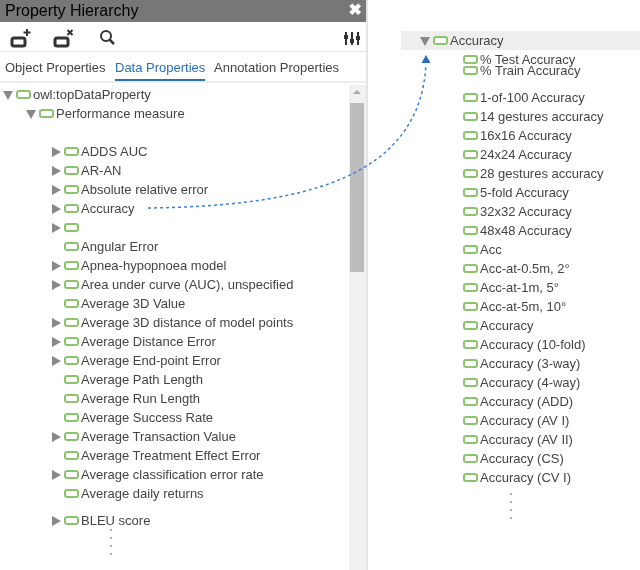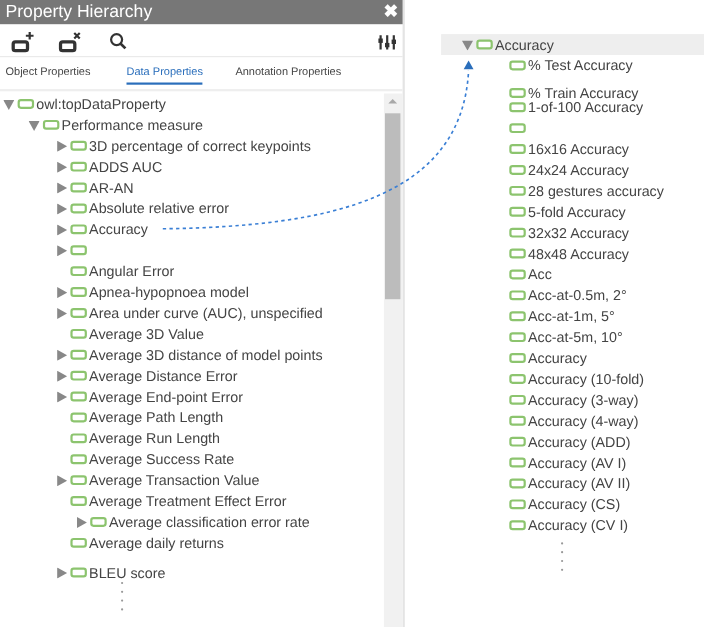--- a/index.html
+++ b/index.html
@@ -1,29 +1,29 @@
 <!DOCTYPE html>
 <html><head>
 <meta charset="utf-8">
 <style>
   * { box-sizing: border-box; margin: 0; padding: 0; }
   html, body { width: 640px; height: 570px; overflow: hidden; background: #ffffff; }
   body { position: relative; font-family: "Liberation Sans", sans-serif; color: #444; }
 
   .panel { position: absolute; left: 0; top: 0; width: 368px; height: 570px; background: #fff; border-right: 2px solid #e4e4e4; }
   .titlebar { position: absolute; left: 0; top: 0; width: 366px; height: 22px; background: #777777; }
-  .titlebar .title { position: absolute; left: 5px; top: 2px; font-size: 16px; color: #ffffff; }
+  .titlebar .title { position: absolute; left: 5px; top: 2px; font-size: 16px; color: #000000; }
   .titlebar .close { position: absolute; right: 4px; top: 0px; font-size: 16px; color: #fff; font-weight: bold; cursor: pointer; }
 
   .toolbar { position: absolute; left: 0; top: 22px; width: 366px; height: 30px; border-bottom: 1px solid #e8e8e8; }
   .tb-btn { position: absolute; top: 5px; width: 24px; height: 22px; cursor: pointer; }
   .tb-btn svg { display: block; }
 
   .tabs { position: absolute; left: 0; top: 52px; width: 366px; height: 31px; border-bottom: 2px solid #eeeeee; }
-  .tab { position: absolute; top: 8px; font-size: 10px; color: #444; cursor: pointer; white-space: nowrap; }
+  .tab { position: absolute; top: 8px; font-size: 13px; color: #444; cursor: pointer; white-space: nowrap; }
   .tab.active { color: #2a6ebb; }
   .tab.active::after { content: ""; position: absolute; left: 0; right: 0; bottom: -6px; height: 2px; background: #2a6ebb; }
 
   .tree { position: absolute; left: 0; top: 85px; width: 348px; height: 485px; overflow: hidden; }
   .row { position: absolute; height: 19px; display: flex; align-items: center; font-size: 13px; color: #444; white-space: nowrap; cursor: pointer; }
   .tri { width: 13px; height: 19px; display: inline-flex; align-items: center; justify-content: flex-start; }
   .tri svg { display: block; }
   .pico { width: 15px; height: 9px; border: 2px solid #8cc46e; border-radius: 3px; background: #fff; margin-right: 2px; flex: none; }
 
   .scroll { position: absolute; left: 349px; top: 85px; width: 17px; height: 485px; background: #f1f1f1; }
@@ -94,29 +94,20 @@
     <div class="row" style="left:26px; top:19px">
       <span class="tri">
           <svg width="10" height="10">
             <path d="M0 1 L10 1 L5 10 Z" fill="#888"></path>
           </svg>
         </span>
       <span class="pico"></span>
       <span>Performance measure</span>
     </div>
 
-    <div class="row" style="left:51px; top:38px">
-        <span class="tri">
-          <svg width="10" height="10">
-            <path d="M1 0 L10 5 L1 10 Z" fill="#888"></path>
-          </svg>
-        </span>
-        <span class="pico"></span>
-        <span>3D percentage of correct keypoints</span>
-      </div>
     <div class="row" style="left:51px; top:57px">
         <span class="tri">
           <svg width="10" height="10">
             <path d="M1 0 L10 5 L1 10 Z" fill="#888"></path>
           </svg>
         </span>
         <span class="pico"></span>
         <span>ADDS AUC</span>
       </div>
     <div class="row" style="left:51px; top:76px">
@@ -231,21 +222,21 @@
           </svg>
         </span>
         <span class="pico"></span>
         <span>Average Transaction Value</span>
       </div>
     <div class="row" style="left:51px; top:361px">
         <span class="tri"></span>
         <span class="pico"></span>
         <span>Average Treatment Effect Error</span>
       </div>
-    <div class="row" style="left:69px; top:380px">
+    <div class="row" style="left:51px; top:380px">
         <span class="tri">
           <svg width="10" height="10">
             <path d="M1 0 L10 5 L1 10 Z" fill="#888"></path>
           </svg>
         </span>
         <span class="pico"></span>
         <span>Average classification error rate</span>
       </div>
     <div class="row" style="left:51px; top:399px">
         <span class="tri"></span>
@@ -285,30 +276,31 @@
     </span>
   <span class="pico"></span>
   <span>Accuracy</span>
 </div>
 
 <div>
   <div class="row" style="left:463px; top:50px">
       <span class="pico"></span>
       <span>% Test Accuracy</span>
     </div>
-  <div class="row" style="left:463px; top:75px">
+  <div class="row" style="left:463px; top:61px">
       <span class="pico"></span>
       <span>% Train Accuracy</span>
     </div>
   <div class="row" style="left:463px; top:88px">
       <span class="pico"></span>
       <span>1-of-100 Accuracy</span>
     </div>
   <div class="row" style="left:463px; top:107px">
       <span class="pico"></span>
+      <span>14 gestures accuracy</span>
     </div>
   <div class="row" style="left:463px; top:126px">
       <span class="pico"></span>
       <span>16x16 Accuracy</span>
     </div>
   <div class="row" style="left:463px; top:145px">
       <span class="pico"></span>
       <span>24x24 Accuracy</span>
     </div>
   <div class="row" style="left:463px; top:164px">

